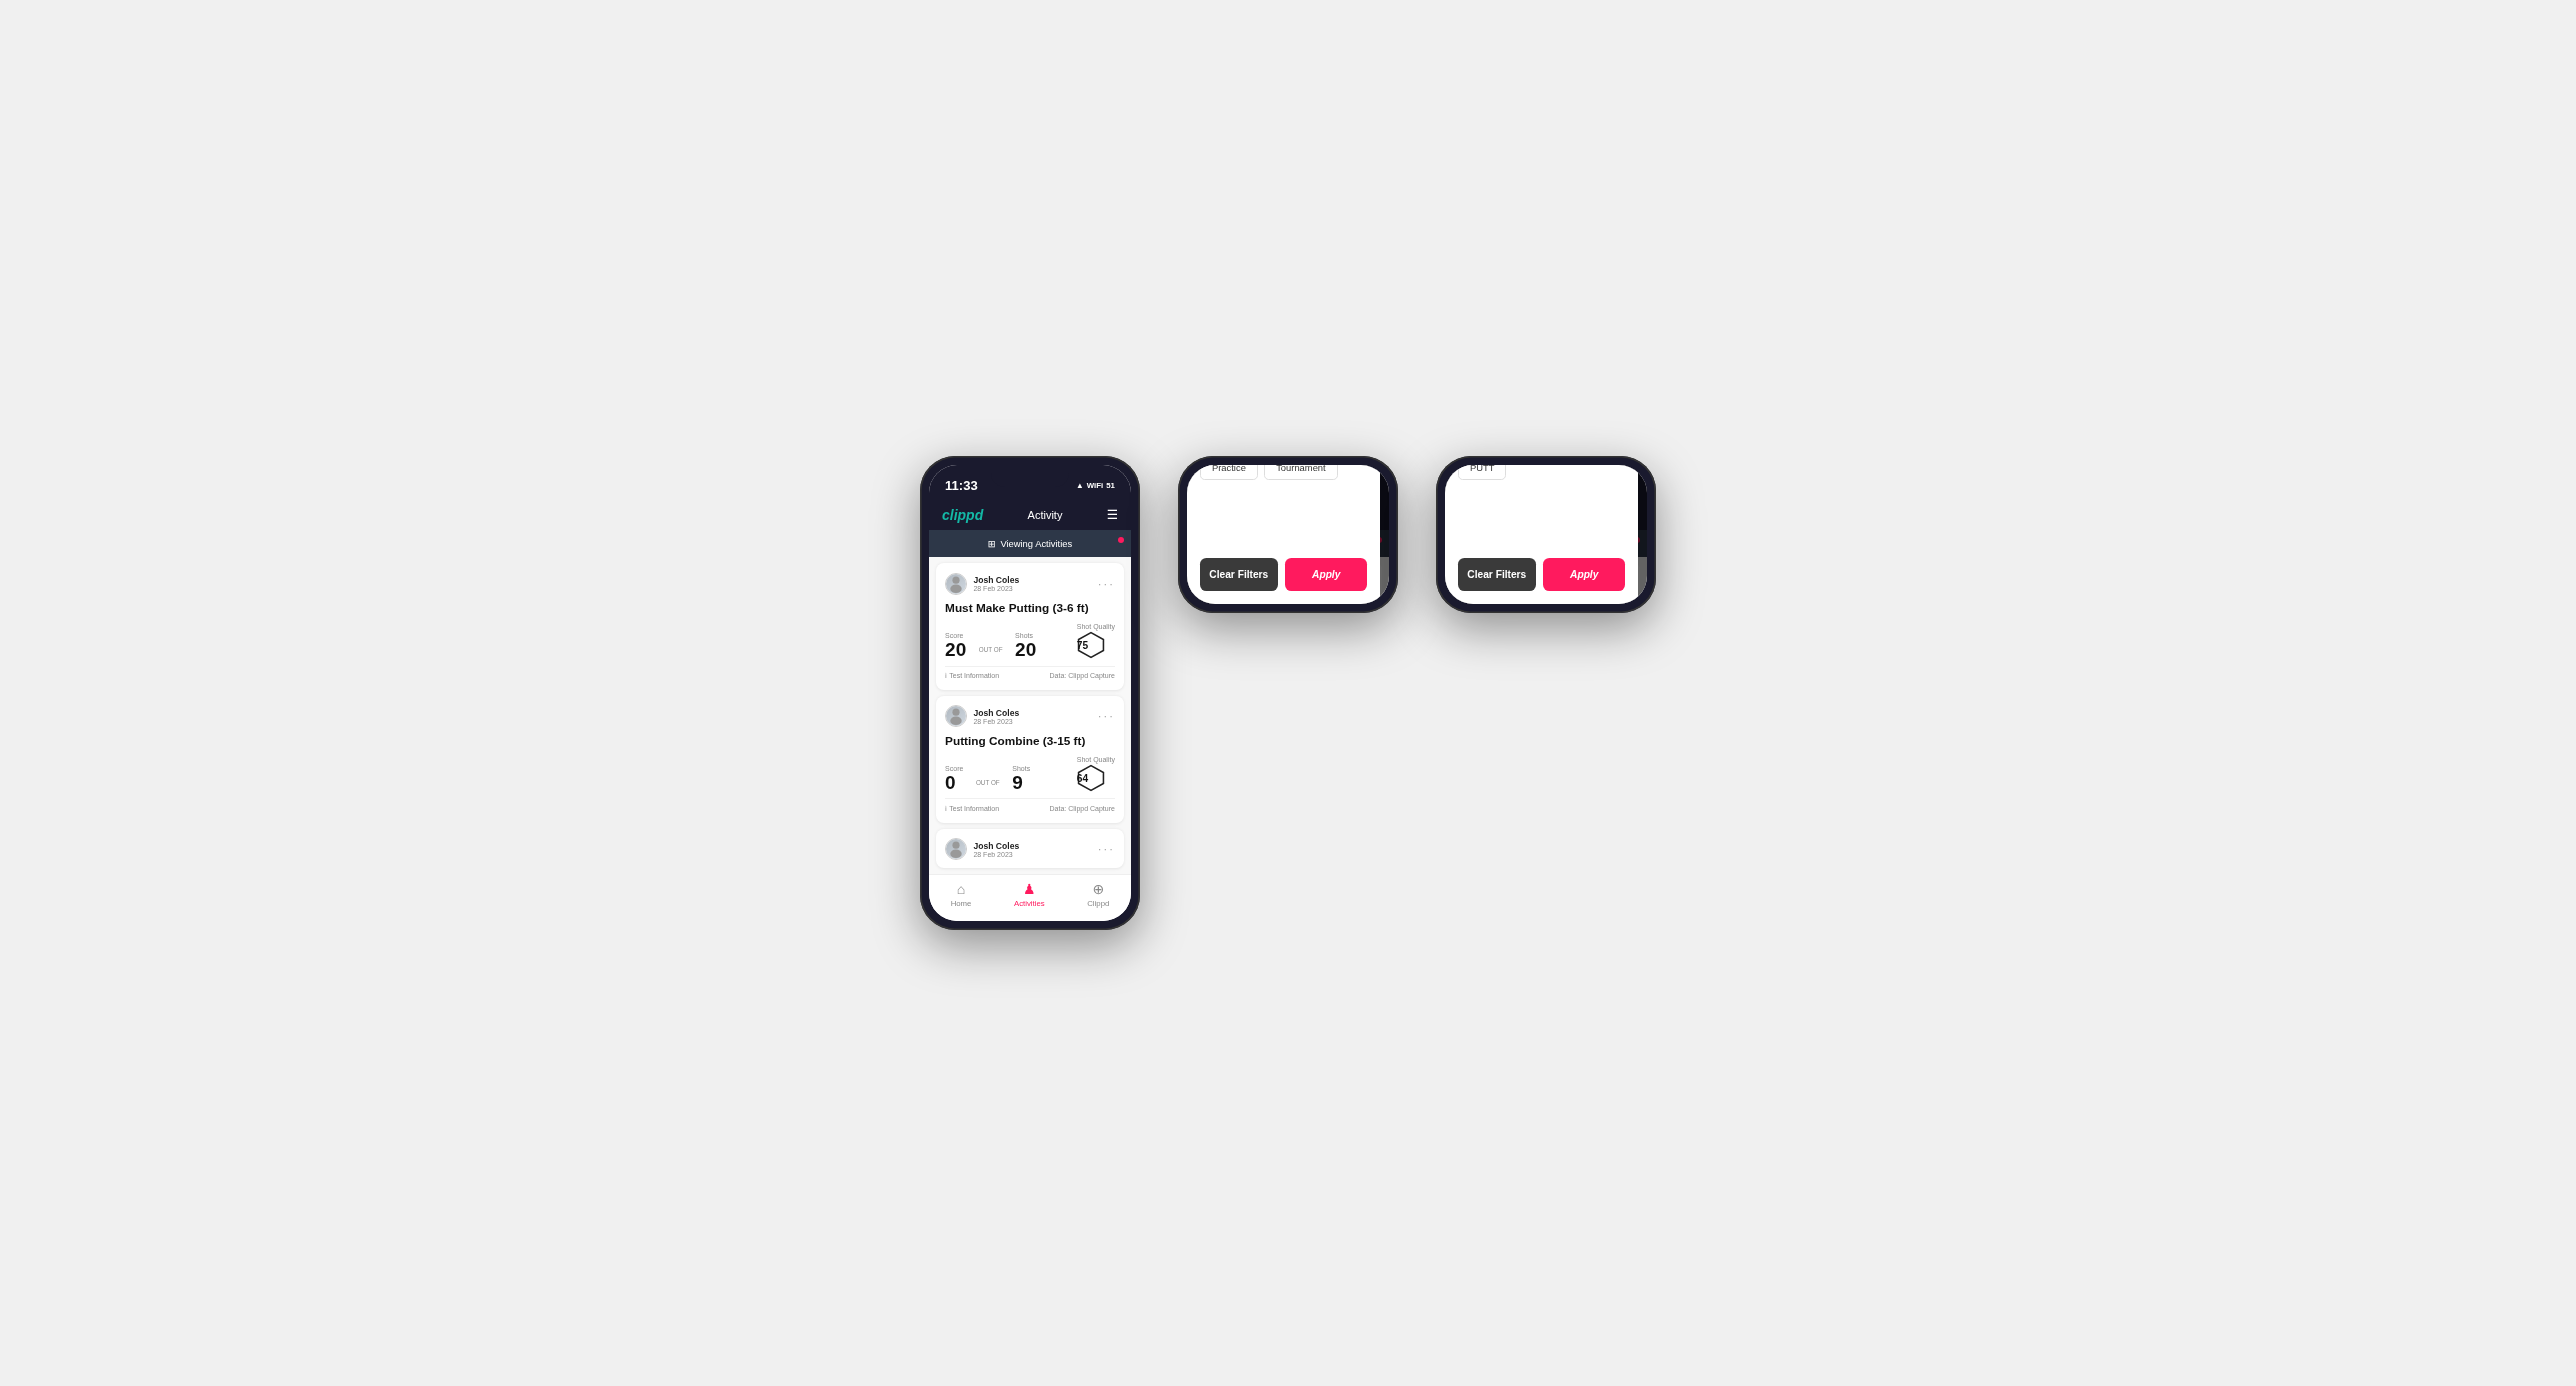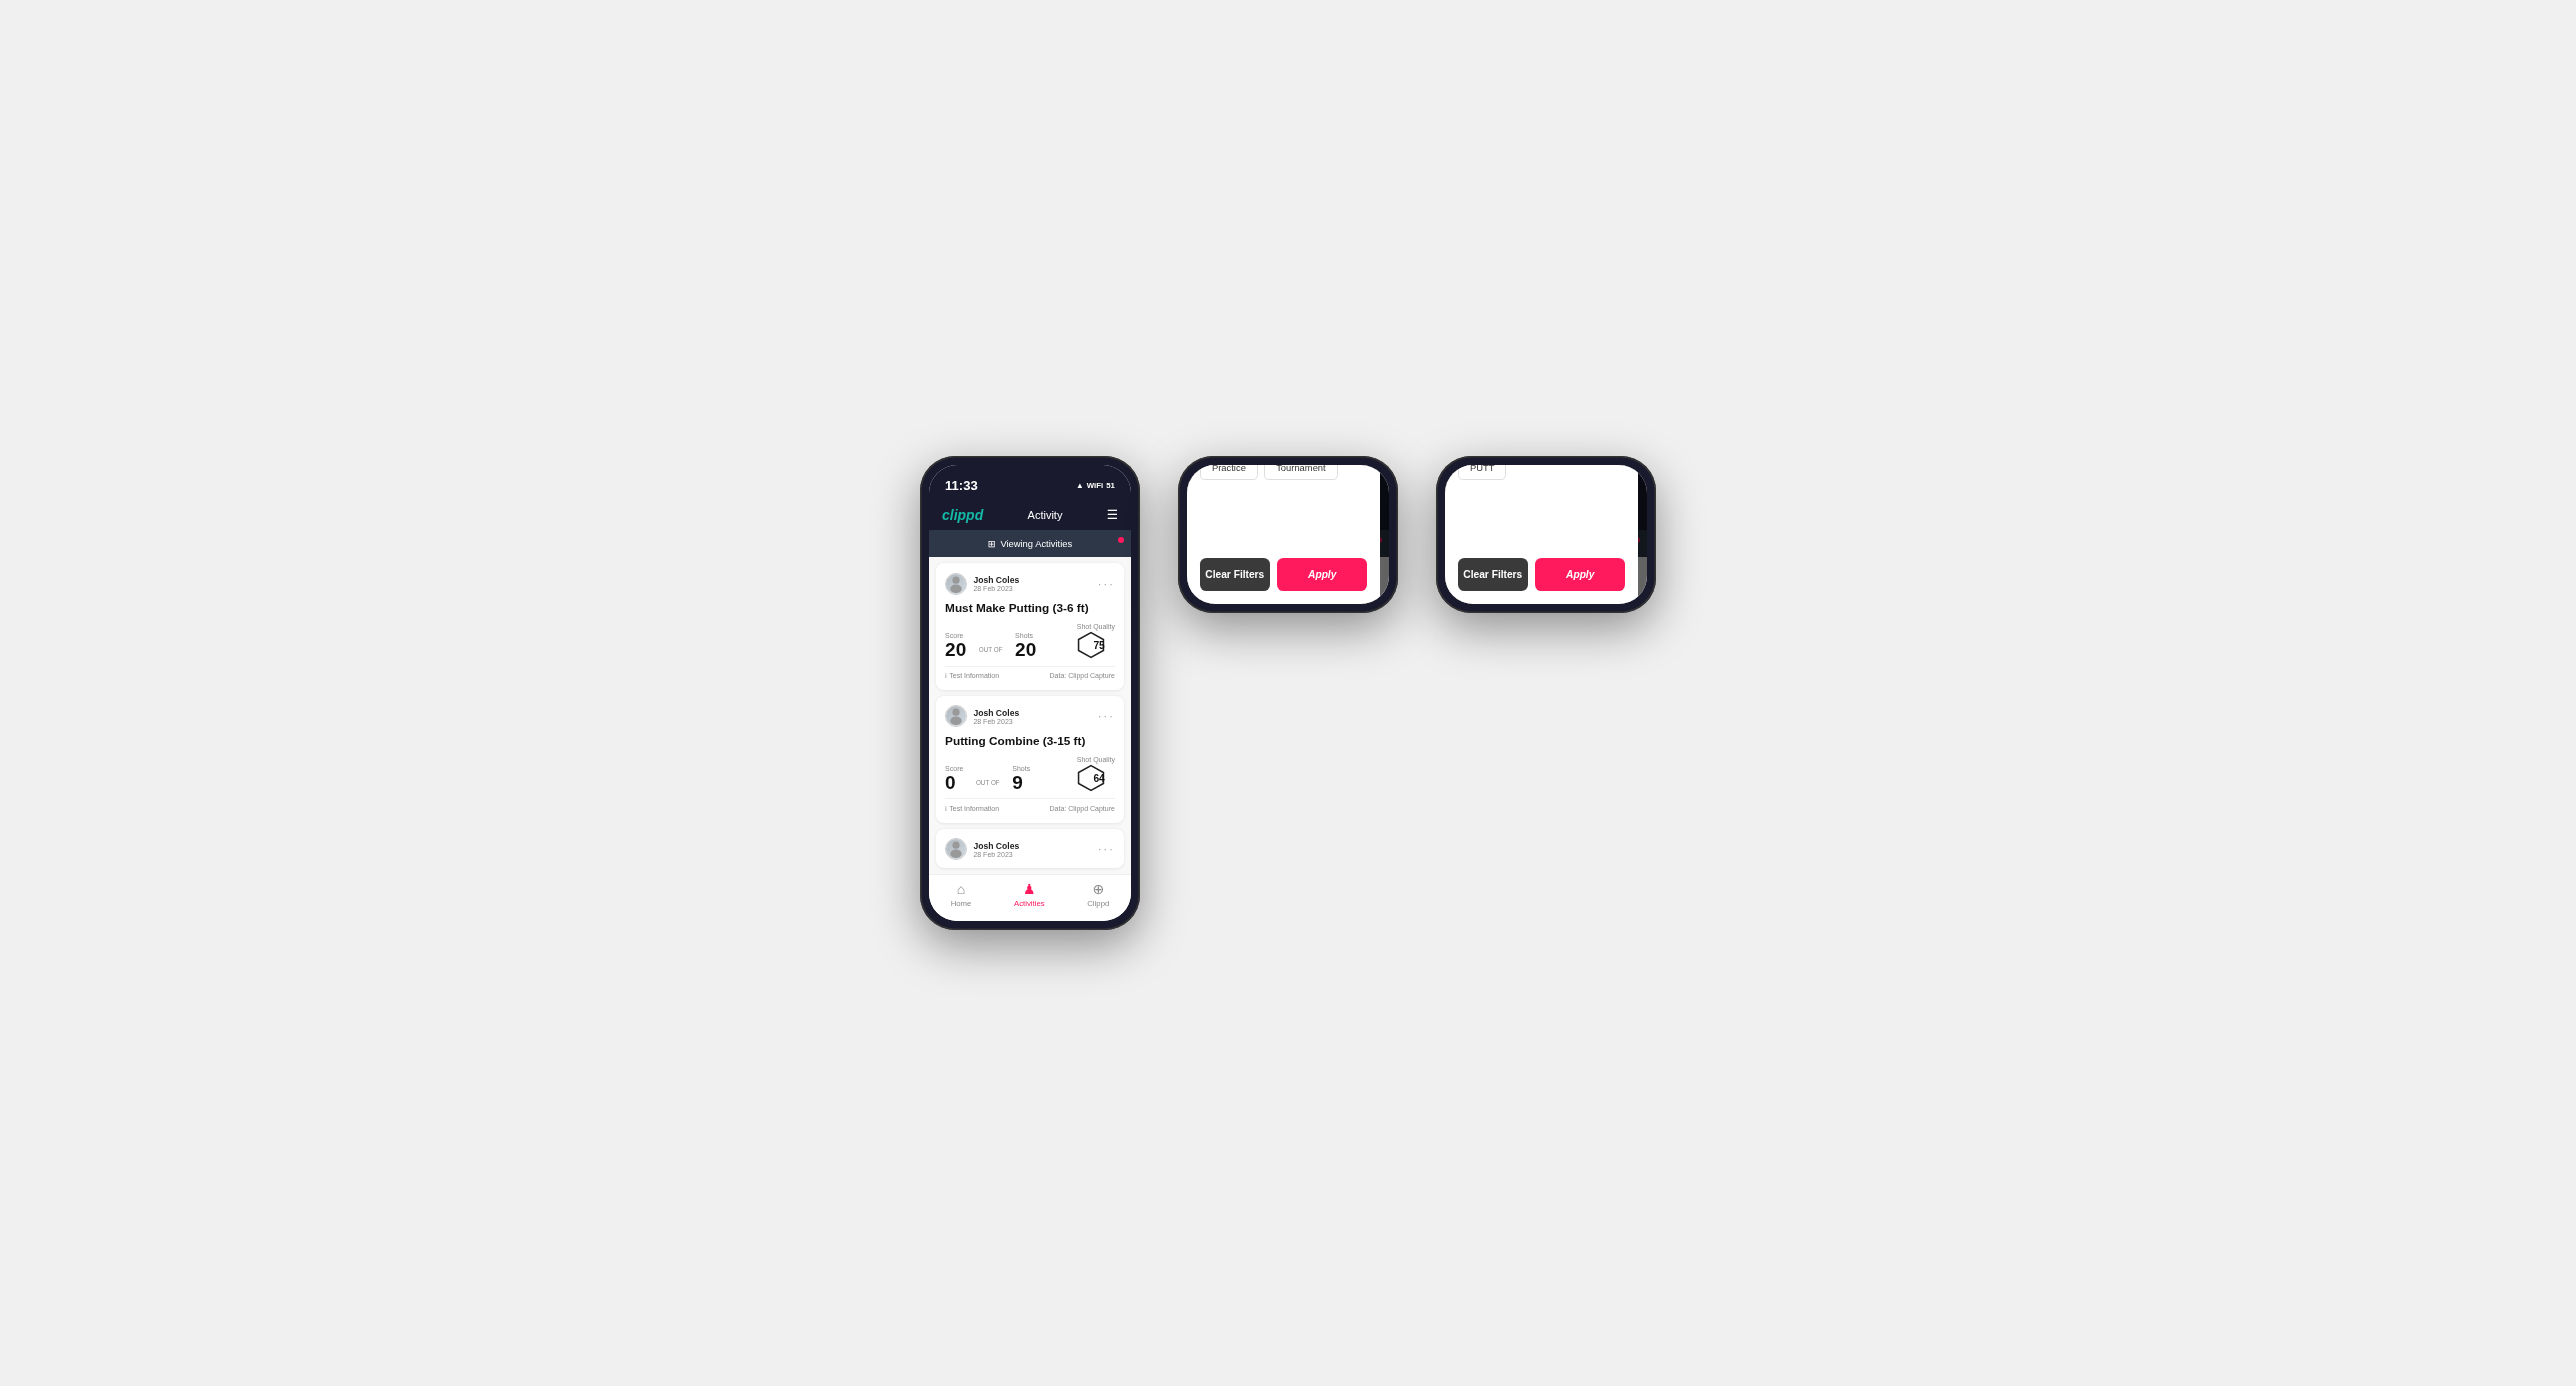--- a/index.html
+++ b/index.html
@@ -142,21 +142,21 @@
     }
     .stat-label { font-size: 7px; color: #888; display: block; margin-bottom: 1.6px; }
     .stat-value { font-size: 19px; font-weight: 700; color: #111; line-height: 1; }
     .out-of-text { font-size: 6.3px; color: #888; padding-bottom: 3.1px; }
     .hexagon {
       width: 28px;
       height: 28px;
       position: relative;
       display: flex;
       align-items: center;
-      justify-content: flex-end;
+      justify-content: flex-start;
     }
     .hexagon-bg {
       position: absolute;
       width: 28px;
       height: 28px;
     }
     .hexagon-text {
       position: relative;
       font-size: 10.2px;
       font-weight: 700;
@@ -224,21 +224,21 @@
       color: #333;
       cursor: pointer;
     }
     .modal-footer {
       display: flex;
       gap: 7.8px;
       margin-top: 19px;
     }
     .btn-clear {
       flex: 1;
-      padding: 1px;
+      padding: 9px;
       background: #3a3a3a;
       color: #fff;
       border: none;
       border-radius: 6.3px;
       font-size: 10.2px;
       font-weight: 600;
       cursor: pointer;
     }
     .btn-apply {
       flex: 1;

